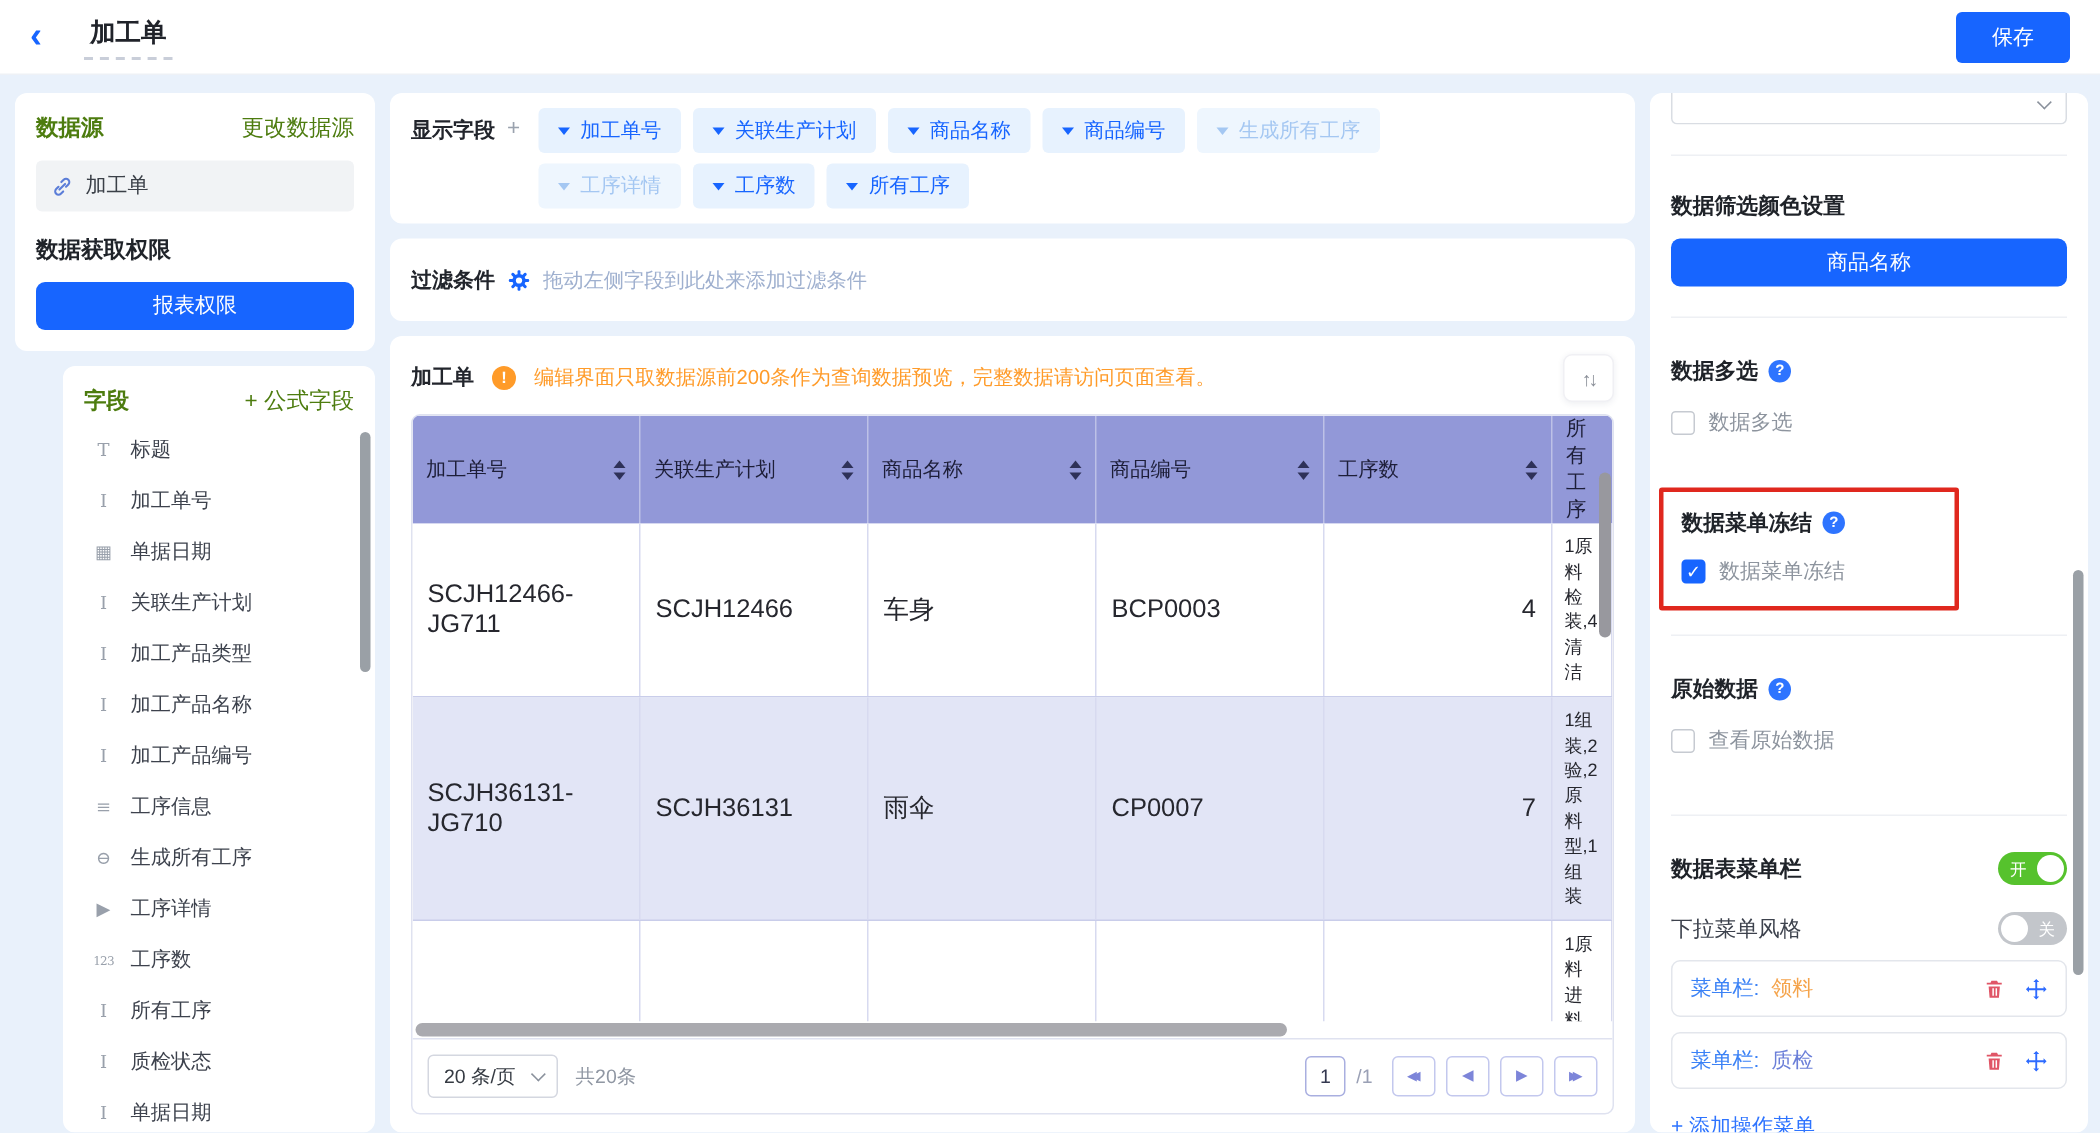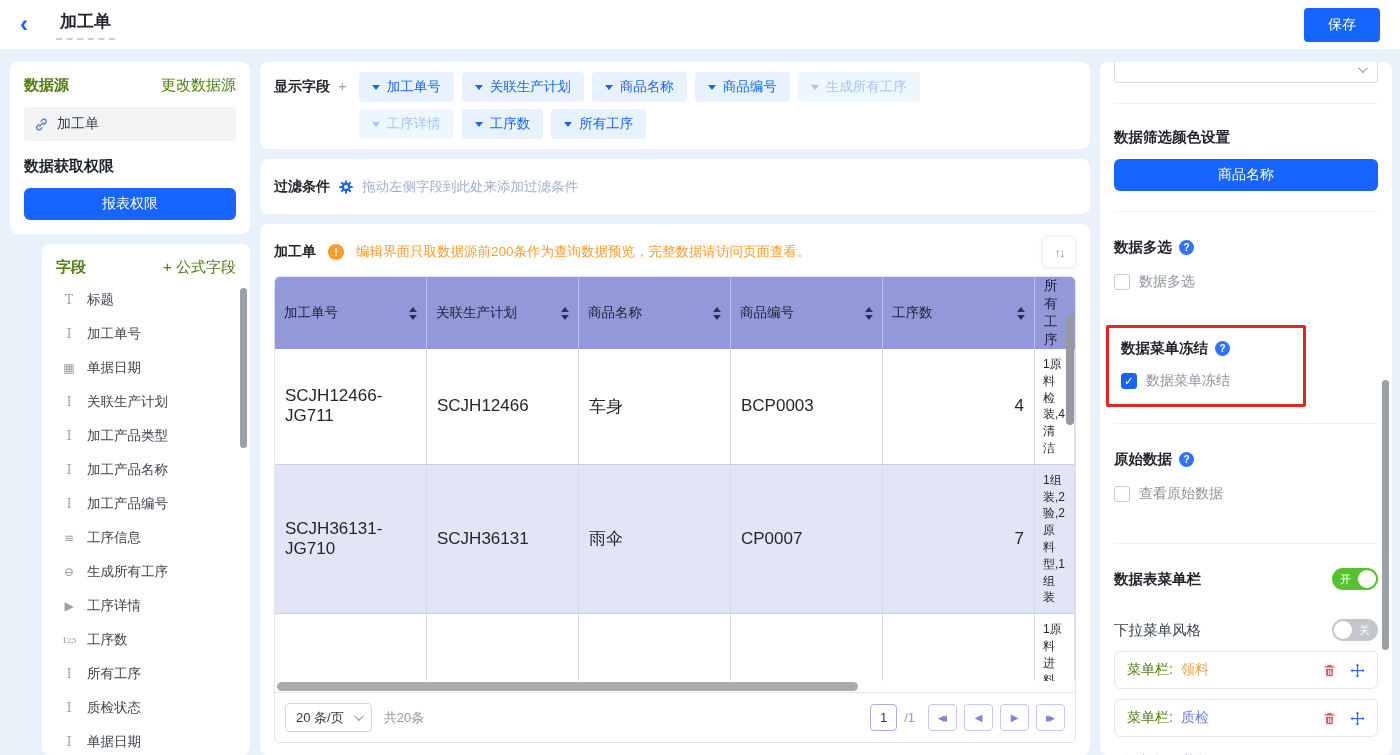--- a/index.html
+++ b/index.html
@@ -100,27 +100,27 @@
   .cbox.checked { background:#1765ff; border-color:#1765ff; color:#fff; font-size:12px; line-height:14px; text-align:center; }
   .cbox.checked::after { content:"✓"; }
   .red-box { border:3px solid #e0281e; border-radius:2px; width:200px; margin-left:-8px; padding:11px 12px 14px; }
   .toggle-row { display:flex; align-items:center; justify-content:space-between; }
   .toggle-row .lbl { font-size:14.5px; font-weight:bold; color:#1f2329; }
   .toggle { width:46px; height:22px; border-radius:11px; position:relative; font-size:11px; color:#fff; cursor:pointer; flex:none; }
   .toggle .knob { position:absolute; top:2px; width:18px; height:18px; border-radius:50%; background:#fff; }
   .toggle.on { background:#56c22d; } .toggle.on .txt { position:absolute; left:8px; top:4px; } .toggle.on .knob { right:2px; }
   .toggle.off { background:#c3c6cb; } .toggle.off .txt { position:absolute; right:8px; top:4px; } .toggle.off .knob { left:2px; }
   .menu-item { border:1px solid #e3e6ec; border-radius:6px; padding:9px 12px; display:flex; align-items:center; font-size:14px; margin-top:10px; }
-  .mi-label { color:#4d7c0f; margin-right:8px;text-align:right; }
+  .mi-label { color:#3b82f6; margin-right:8px;text-align:right; }
   .mi-icons { margin-left:auto; display:flex; gap:13px; align-items:center; }
   .mi-icons svg { cursor:pointer; }
   .add-link { margin-top:16px; font-size:14px; color:#2e74ff; cursor:pointer; }
   .right-col .panel-vscroll { top:318px; height:270px; right:3px; }
   .mt8{margin-top:8px}.mt14{margin-top:14px}.mt16{margin-top:16px}
-  .mt18{margin-top:29px}.mt20{margin-top:20px}.mt24{margin-top:24px}
+  .mt18{margin-top:18px}.mt20{margin-top:20px}.mt24{margin-top:24px}
   .mt26{margin-top:26px}.mt34{margin-top:34px}.mt40{margin-top:40px}
 </style>
 </head>
 <body>
 
 <header class="topbar">
   <span class="back-ic">‹</span>
   <h1 class="page-title">加工单</h1>
   <button class="save-btn">保存</button>
 </header>

